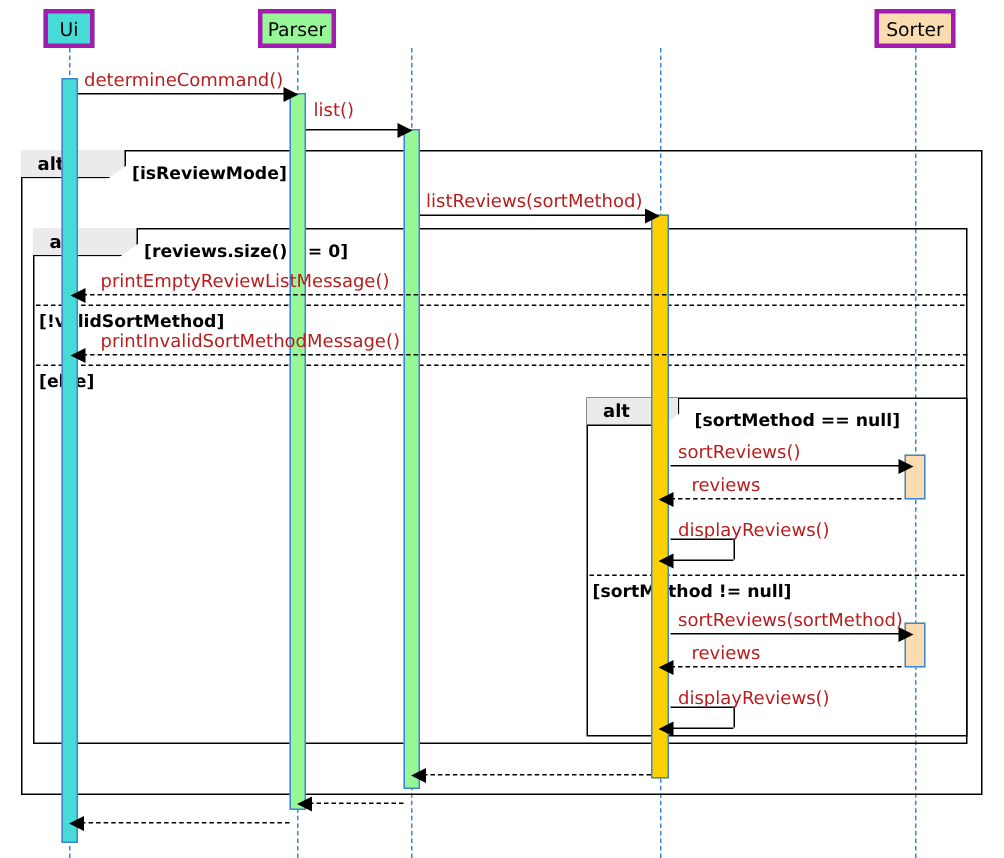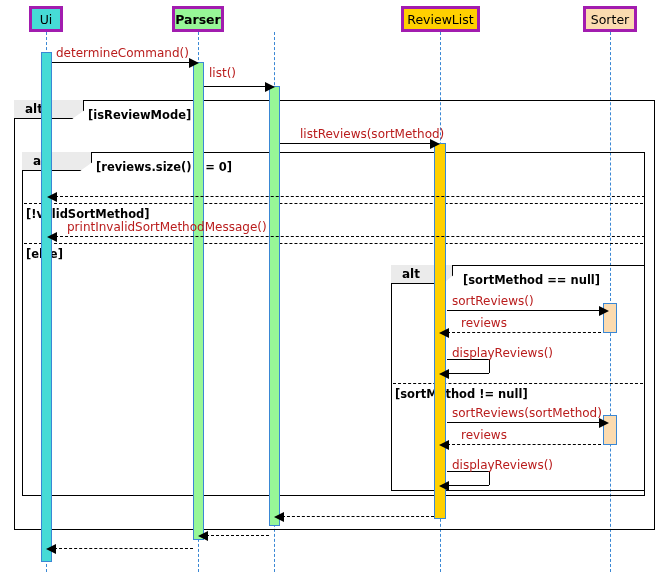--- a/index.html
+++ b/index.html
@@ -72,23 +72,24 @@
     <div class="activation" style="left: 603px; top: 303px; width: 14px; height: 30px; background: rgb(251, 219, 176);"></div>
     <div class="activation" style="left: 603px; top: 415px; width: 14px; height: 30px; background: rgb(251, 219, 176);"></div>
     <div class="msg-line msg-solid" style="left: 52px; top: 62px; width: 139px;"></div>
     <div class="arrow arrow-r" style="left: 189px; top: 57.5px;"></div>
     <div class="msg-label" style="left: 56px; top: 46px;">determineCommand()</div>
     <div class="msg-line msg-solid" style="left: 204px; top: 86px; width: 63px;"></div>
     <div class="arrow arrow-r" style="left: 265px; top: 81.5px;"></div>
     <div class="msg-label" style="left: 209px; top: 66px;">list()</div>
     <div class="msg-line msg-solid" style="left: 280px; top: 143px; width: 152px;"></div>
     <div class="arrow arrow-r" style="left: 430px; top: 138.5px;"></div>
-    <div class="msg-label" style="left: 300px; top: 127px;">listReviews(sortMethod)</div>
+    <div class="msg-label" style="left: 284px; top: 127px;">listReviews(sortMethod)</div>
     <div class="msg-line msg-dashed" style="left: 55px; top: 196px; width: 590px;"></div>
     <div class="arrow arrow-l" style="left: 47px; top: 191.5px;"></div>
+    <div class="msg-label" style="left: 67px; top: 180px;">printEmptyReviewListMessage()</div>
     <div class="msg-line msg-dashed" style="left: 55px; top: 236px; width: 590px;"></div>
     <div class="arrow arrow-l" style="left: 47px; top: 231.5px;"></div>
     <div class="msg-label" style="left: 67px; top: 220px;">printInvalidSortMethodMessage()</div>
     <div class="msg-line msg-solid" style="left: 447px; top: 310px; width: 154px;"></div>
     <div class="arrow arrow-r" style="left: 599px; top: 305.5px;"></div>
     <div class="msg-label" style="left: 452px; top: 294px;">sortReviews()</div>
     <div class="msg-line msg-dashed" style="left: 447px; top: 332px; width: 154px;"></div>
     <div class="arrow arrow-l" style="left: 439px; top: 327.5px;"></div>
     <div class="msg-label" style="left: 461px; top: 316px;">reviews</div>
     <div class="msg-line msg-solid" style="left: 447px; top: 422px; width: 154px;"></div>
@@ -107,16 +108,15 @@
     <div class="self-side" style="left: 489px; top: 359px; height: 14px;"></div>
     <div class="self-bot" style="left: 447px; top: 373px; width: 42px;"></div>
     <div class="arrow arrow-l" style="left: 439px; top: 368.5px;"></div>
     <div class="msg-label" style="left: 452px; top: 346px;">displayReviews()</div>
     <div class="self-top" style="left: 447px; top: 471px; width: 42px;"></div>
     <div class="self-side" style="left: 489px; top: 471px; height: 14px;"></div>
     <div class="self-bot" style="left: 447px; top: 485px; width: 42px;"></div>
     <div class="arrow arrow-l" style="left: 439px; top: 480.5px;"></div>
     <div class="msg-label" style="left: 452px; top: 458px;">displayReviews()</div>
     <div class="participant" style="left: 29px; top: 6px; width: 34px; background: rgb(70, 219, 214); color: rgb(0, 0, 0);">Ui</div>
-    <div class="participant" style="left: 172px; top: 6px; width: 52px; background: rgb(151, 247, 151); color: rgb(0, 0, 0); font-weight: bold;">Parser</div>
-    <div class="participant" style="left: 401px; top: 6px; width: 79px; background: rgb(255, 208, 0); color: rgb(0, 0, 0);">ReviewList</div>
+    <div class="participant" style="left: 172px; top: 6px; width: 52px; background: rgb(151, 247, 151); color: rgb(0, 0, 0);">Parser</div>
     <div class="participant" style="left: 583px; top: 6px; width: 54px; background: rgb(251, 219, 176); color: rgb(0, 0, 0);">Sorter</div>
   </div>
 
 </body></html>

